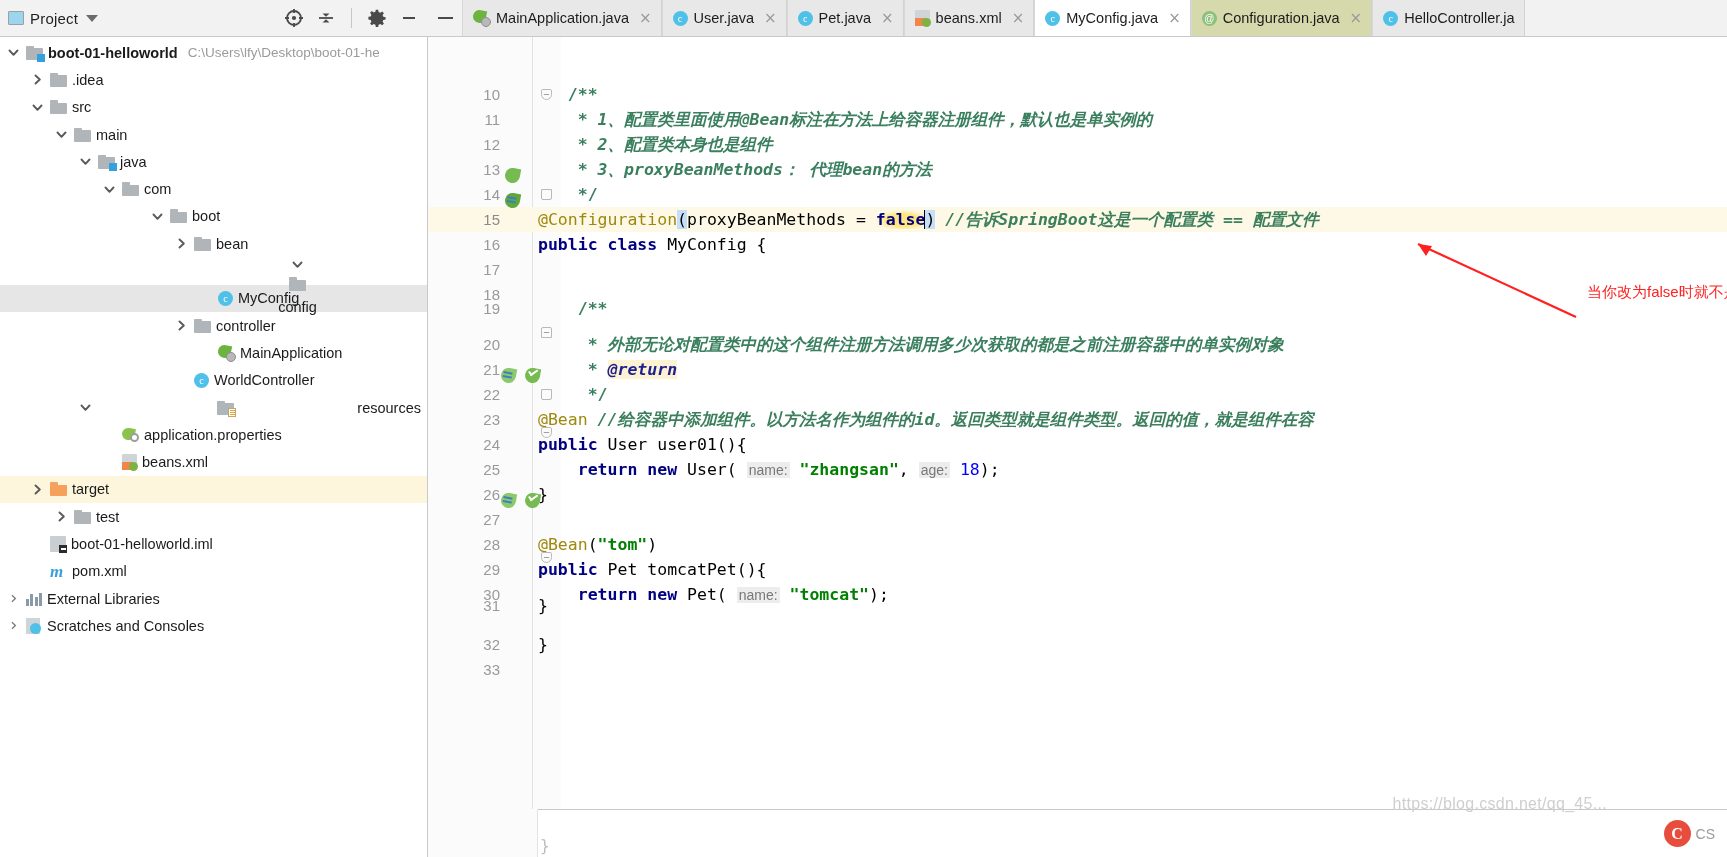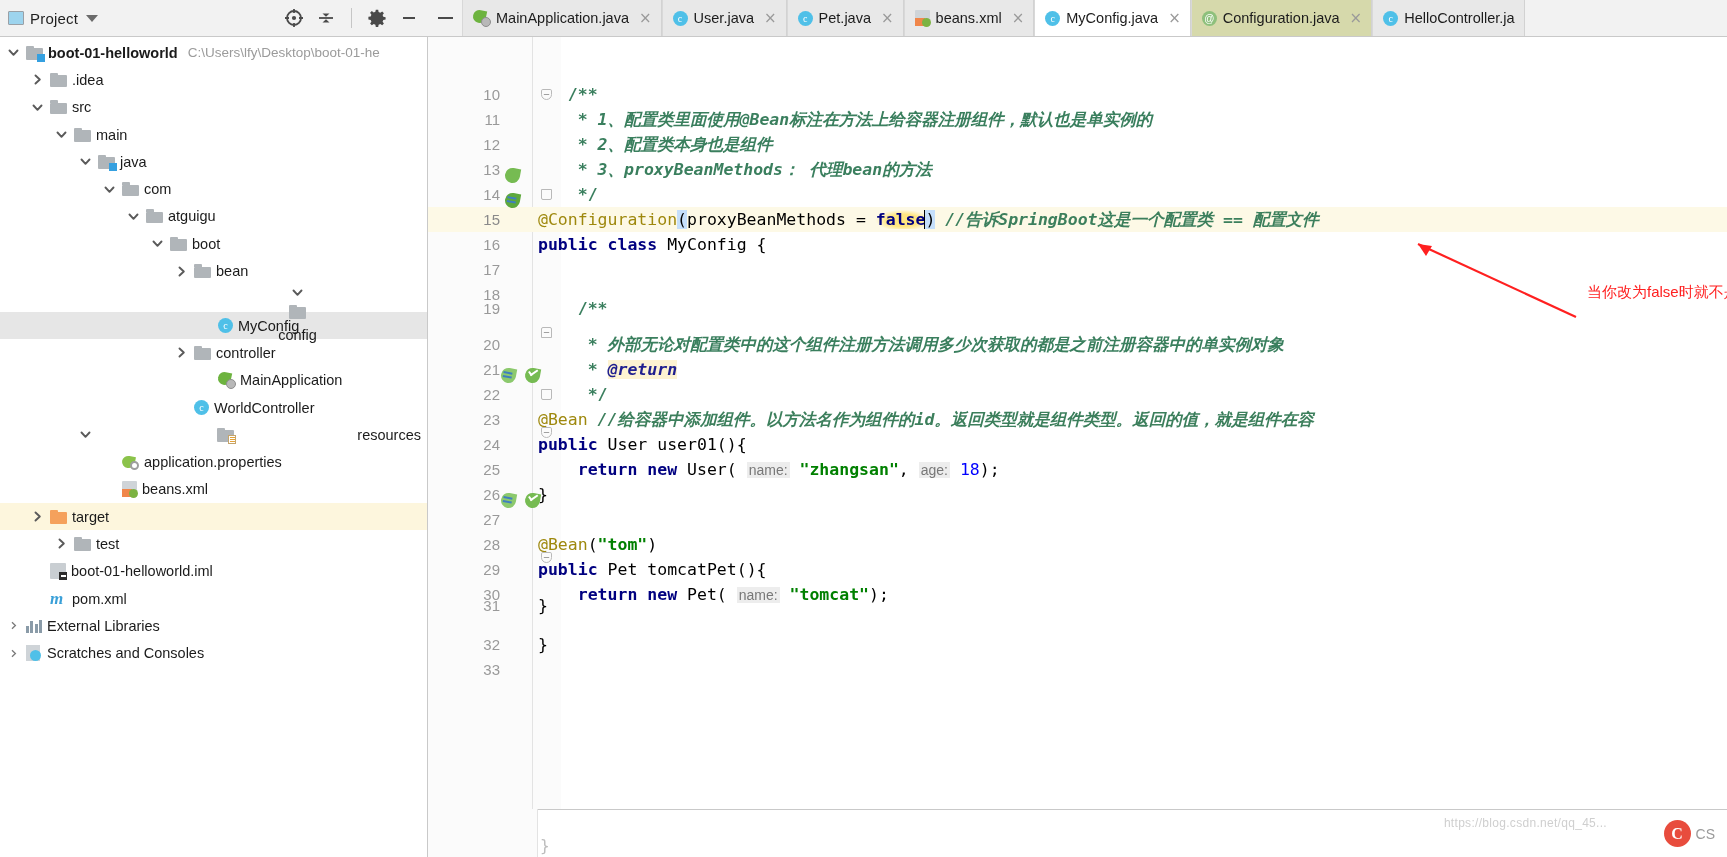--- a/index.html
+++ b/index.html
@@ -264,22 +264,22 @@
     position: absolute; color: #ff2020; font-size: 15px;
     font-family: "Liberation Sans", sans-serif; white-space: nowrap;
   }
 
   
   .editor-bottom {
     position: absolute; left: 0; right: 0; bottom: 0; height: 48px;
     border-top: 1px solid #c9c9c9; background: #ffffff;
   }
   .watermark {
-    position: absolute; right: 120px; bottom: 27px;
-    color: #cfcfcf; font-size: 12px; letter-spacing: .3px;
+    position: absolute; right: 120px; bottom: 44px;
+    color: #cfcfcf; font-size: 16px; letter-spacing: .3px;
   }
   .csdn-badge {
     position: absolute; right: 12px; bottom: 10px;
     display: flex; align-items: center; gap: 5px;
   }
   .csdn-circ {
     width: 27px; height: 27px; border-radius: 50%;
     background: #e84c3d; color: #fff; font-size: 16px; font-weight: bold;
     display: flex; align-items: center; justify-content: center;
     font-family: "Liberation Serif", serif;
@@ -456,32 +456,20 @@
           <span class="arrow">
             <svg width="11" height="11" viewBox="0 0 11 11">
               <path d="M1.5 3.5L5.5 7.8L9.5 3.5" fill="none" stroke="#5a5a5a" stroke-width="1.9" stroke-linecap="round" stroke-linejoin="round"></path>
             </svg>
           </span>
           <span class="folder">
             <span class="tab2"></span>
             <span class="bdy"></span>
           </span>
           <span class="lbl">com</span>
-        </div>
-        <div class="row" style="padding-left: 126px;">
-          <span class="arrow">
-            <svg width="11" height="11" viewBox="0 0 11 11">
-              <path d="M1.5 3.5L5.5 7.8L9.5 3.5" fill="none" stroke="#5a5a5a" stroke-width="1.9" stroke-linecap="round" stroke-linejoin="round"></path>
-            </svg>
-          </span>
-          <span class="folder">
-            <span class="tab2"></span>
-            <span class="bdy"></span>
-          </span>
-          <span class="lbl">atguigu</span>
         </div>
         <div class="row" style="padding-left: 150px;">
           <span class="arrow">
             <svg width="11" height="11" viewBox="0 0 11 11">
               <path d="M1.5 3.5L5.5 7.8L9.5 3.5" fill="none" stroke="#5a5a5a" stroke-width="1.9" stroke-linecap="round" stroke-linejoin="round"></path>
             </svg>
           </span>
           <span class="folder">
             <span class="tab2"></span>
             <span class="bdy"></span>

